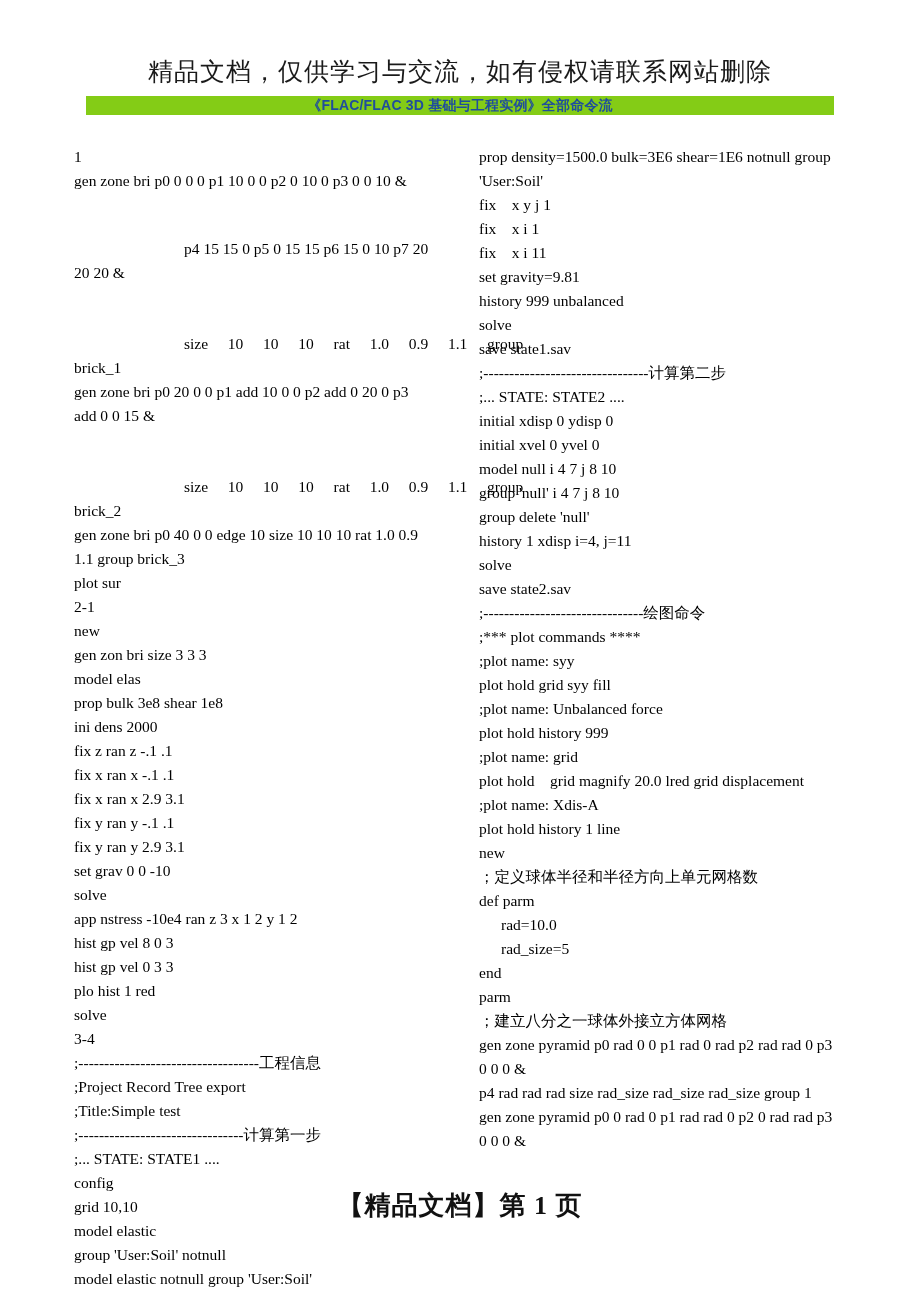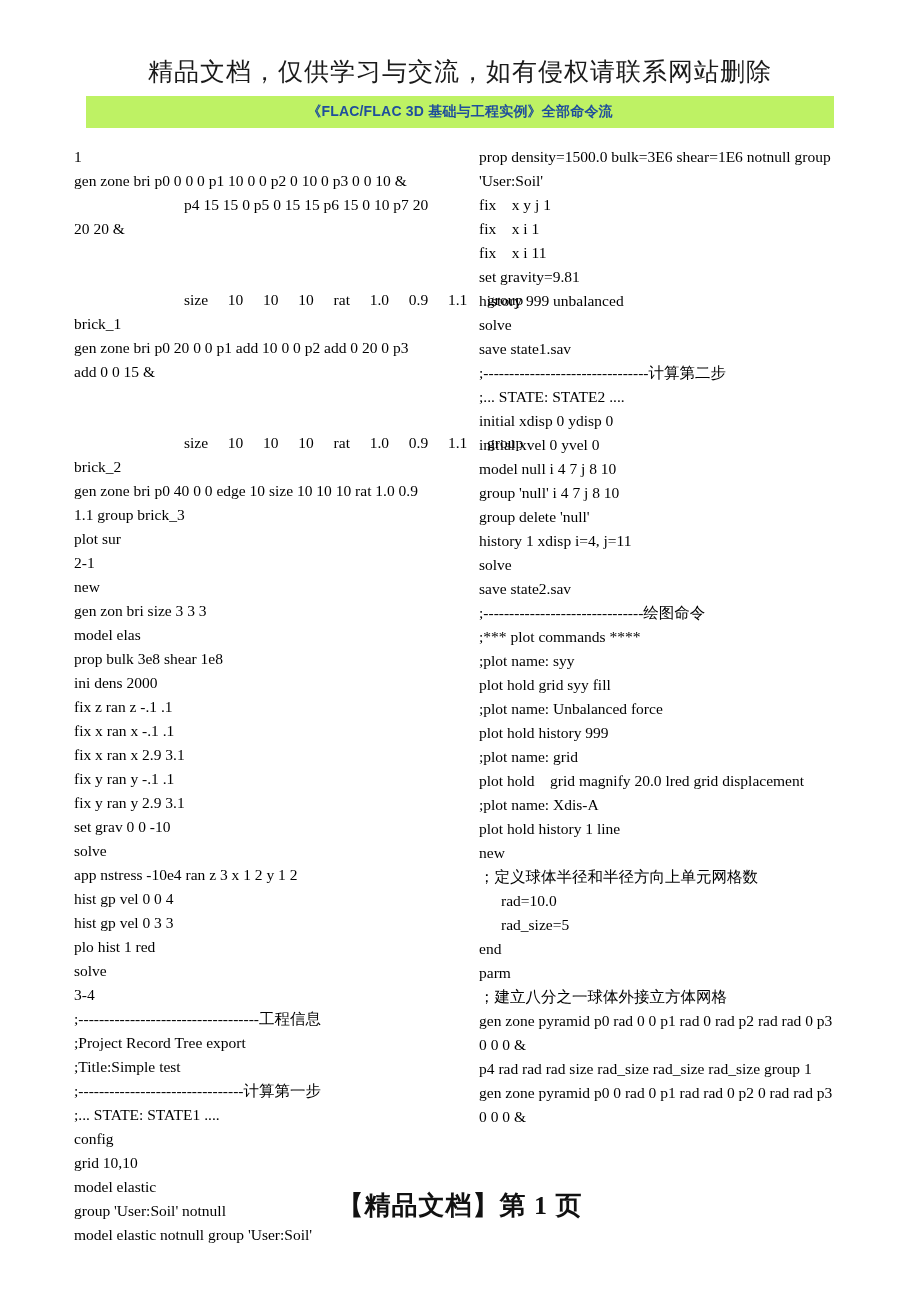--- a/index.html
+++ b/index.html
@@ -37,22 +37,22 @@
     letter-spacing: 1px;
     white-space: nowrap;
   }
 
   
   .title-banner {
     position: absolute;
     left: 86px;
     top: 96px;
     width: 748px;
-    height: 32px;
-    background: #bef264;
+    height: 19px;
+    background: #84cc16;
     display: flex;
     align-items: center;
     justify-content: center;
   }
   .title-banner .title-text {
     font-family: "Liberation Sans", "DejaVu Sans", sans-serif;
     font-size: 14px;
     font-weight: bold;
     color: #1f4e9c;
     letter-spacing: 0.2px;
@@ -78,20 +78,21 @@
   .line {
     font-size: 15.5px;
     line-height: 24px;
     height: 24px;
     white-space: pre;
     color: #000000;
     font-family: "Liberation Serif", "DejaVu Serif", serif;
   }
   .line.ind {
     padding-left: 110px;
+    margin-top: 44px;
   }
   .line.ind-wide {
     padding-left: 110px;
     word-spacing: 6px;
     margin-top: 47px;
   }
   .line.indent-sm {
     padding-left: 22px;
   }
   .line.cjk {
@@ -147,21 +148,21 @@
       <div class="line">prop bulk 3e8 shear 1e8</div>
       <div class="line">ini dens 2000</div>
       <div class="line">fix z ran z -.1 .1</div>
       <div class="line">fix x ran x -.1 .1</div>
       <div class="line">fix x ran x 2.9 3.1</div>
       <div class="line">fix y ran y -.1 .1</div>
       <div class="line">fix y ran y 2.9 3.1</div>
       <div class="line">set grav 0 0 -10</div>
       <div class="line">solve</div>
       <div class="line">app nstress -10e4 ran z 3 x 1 2 y 1 2</div>
-      <div class="line">hist gp vel 0 0 4</div>
+      <div class="line">hist gp vel 8 0 3</div>
       <div class="line">hist gp vel 0 3 3</div>
       <div class="line">plo hist 1 red</div>
       <div class="line">solve</div>
       <div class="line">3-4</div>
       <div class="line cjk">;-----------------------------------工程信息</div>
       <div class="line">;Project Record Tree export</div>
       <div class="line">;Title:Simple test</div>
       <div class="line cjk">;--------------------------------计算第一步</div>
       <div class="line">;... STATE: STATE1 ....</div>
       <div class="line">config</div>
@@ -196,20 +197,21 @@
       <div class="line">;plot name: syy</div>
       <div class="line">plot hold grid syy fill</div>
       <div class="line">;plot name: Unbalanced force</div>
       <div class="line">plot hold history 999</div>
       <div class="line">;plot name: grid</div>
       <div class="line">plot hold    grid magnify 20.0 lred grid displacement</div>
       <div class="line">;plot name: Xdis-A</div>
       <div class="line">plot hold history 1 line</div>
       <div class="line">new</div>
       <div class="line cjk">；定义球体半径和半径方向上单元网格数</div>
+      <div class="line">def parm</div>
       <div class="line indent-sm">rad=10.0</div>
       <div class="line indent-sm">rad_size=5</div>
       <div class="line">end</div>
       <div class="line">parm</div>
       <div class="line cjk">；建立八分之一球体外接立方体网格</div>
       <div class="line">gen zone pyramid p0 rad 0 0 p1 rad 0 rad p2 rad rad 0 p3</div>
       <div class="line">0 0 0 &amp;</div>
       <div class="line">p4 rad rad rad size rad_size rad_size rad_size group 1</div>
       <div class="line">gen zone pyramid p0 0 rad 0 p1 rad rad 0 p2 0 rad rad p3</div>
       <div class="line">0 0 0 &amp;</div>

